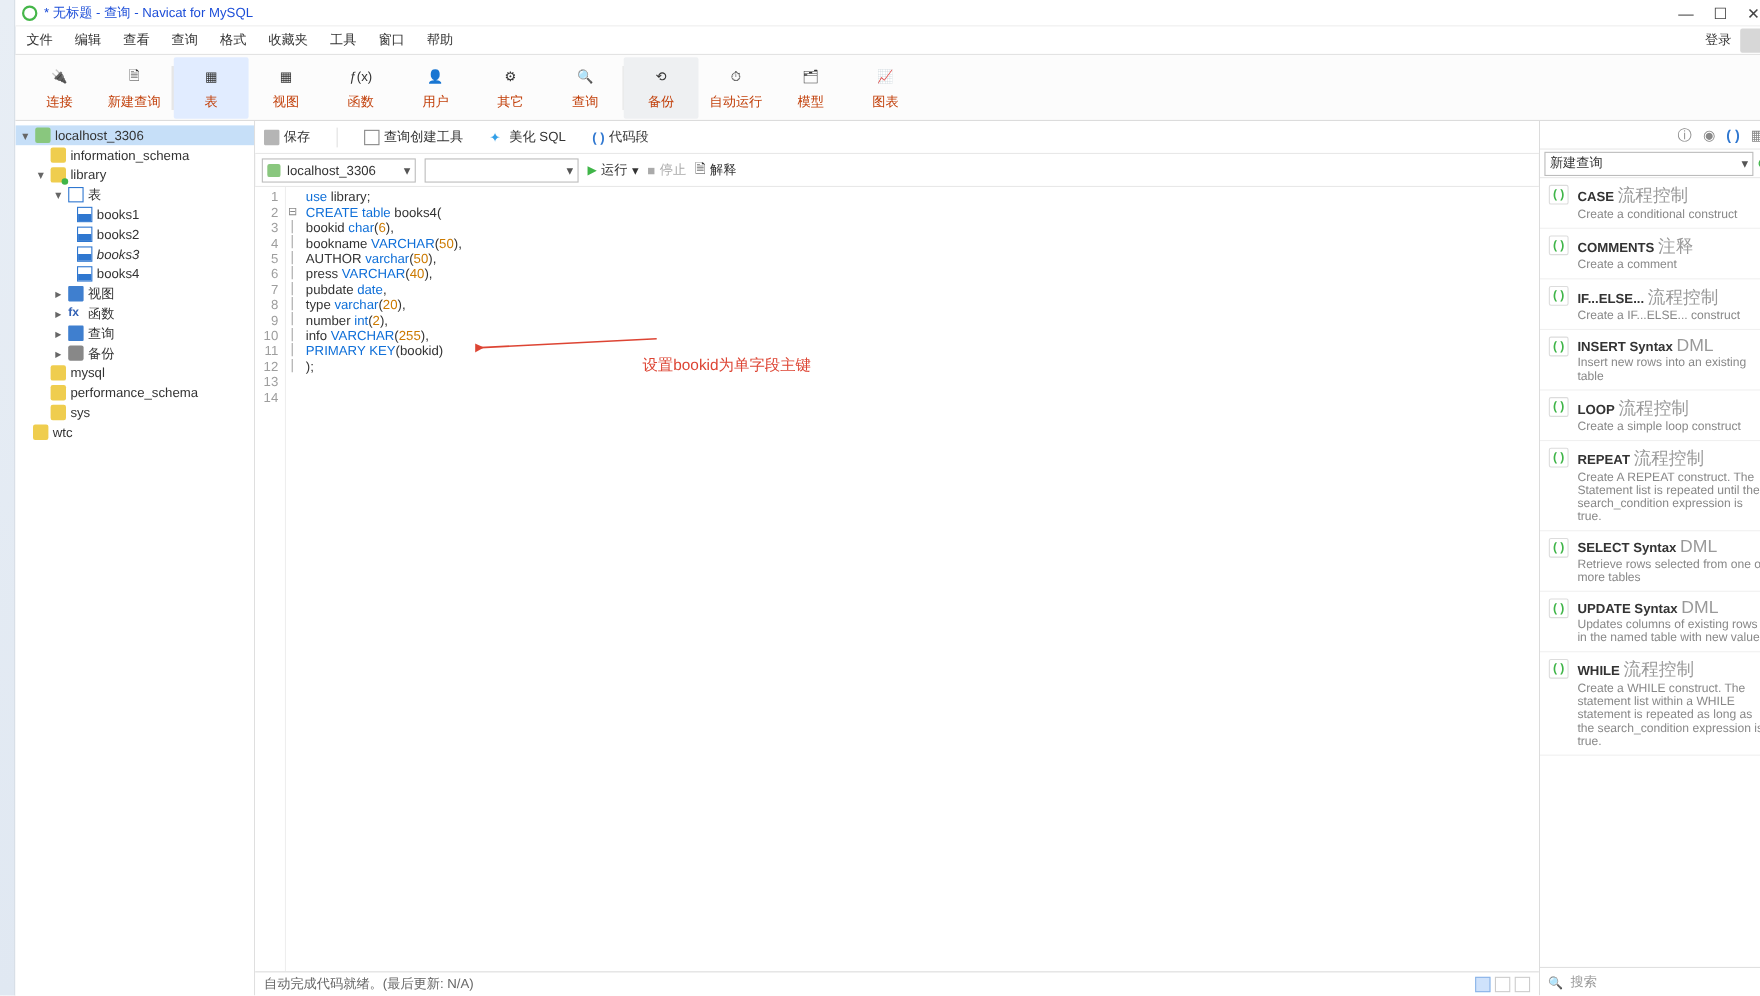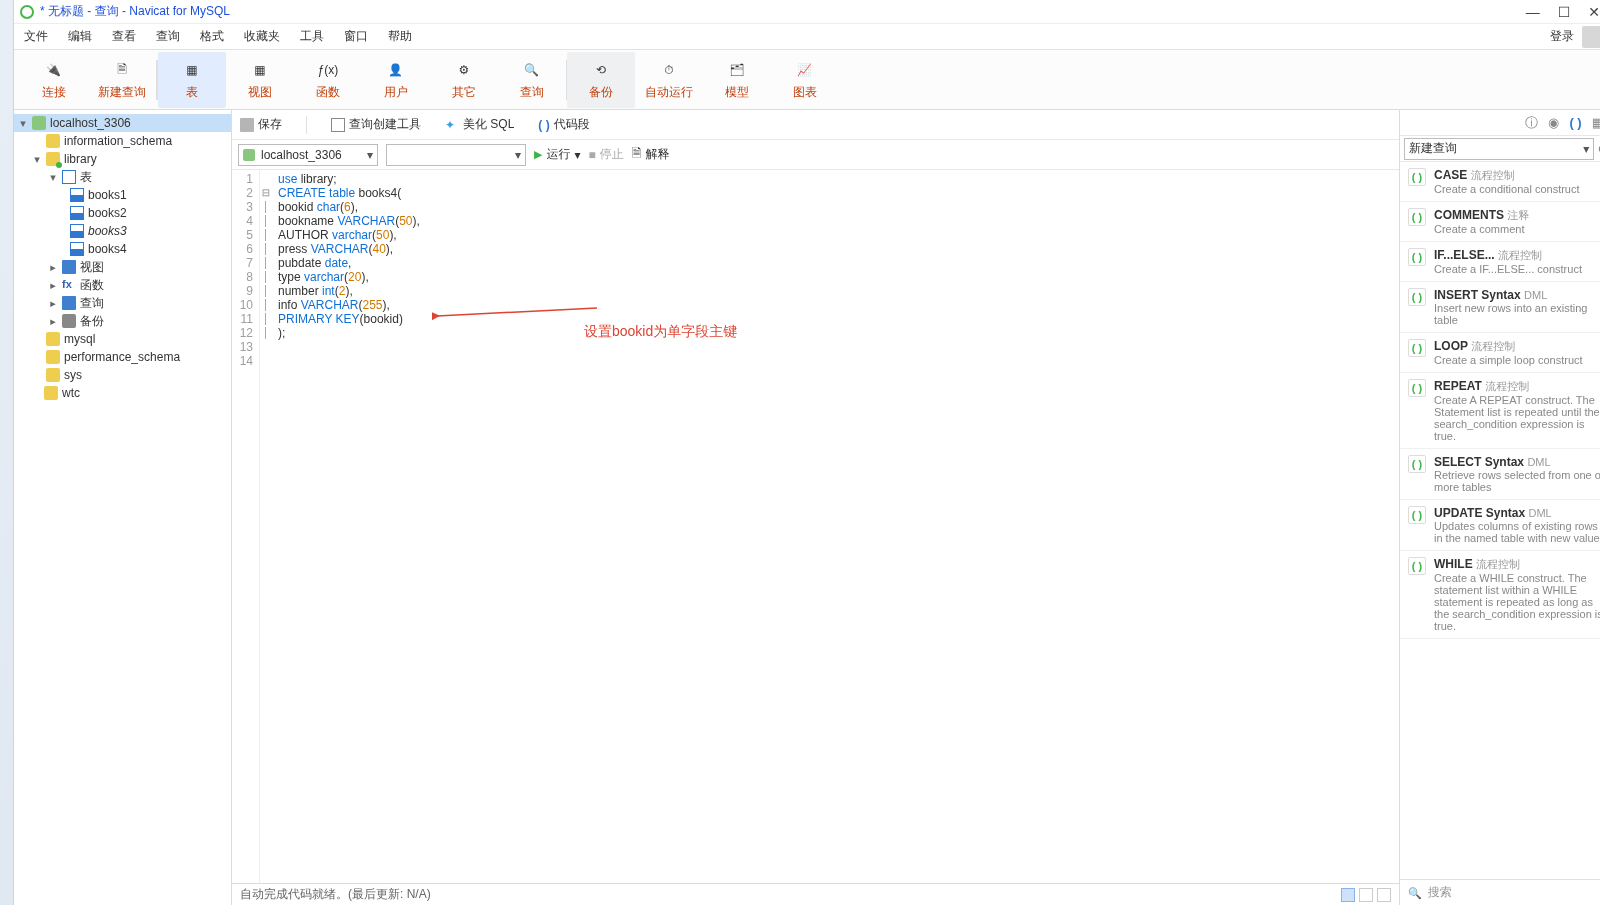--- a/index.html
+++ b/index.html
@@ -94,21 +94,21 @@
 .rp-icons span.blue{ color:#2f77d0; font-weight:bold;}
 .rp-filter { height:26px; display:flex; align-items:center; padding:0 4px; gap:4px; border-bottom:1px solid #e8e8e8;}
 .rp-filter .sel-box{ flex:1; }
 .refresh-ic{ color:#3fb548; font-size:14px;}
 .snips { flex:1; overflow:auto; }
 .snip { display:flex; gap:8px; padding:6px 8px; border-bottom:1px solid #f0f0f0; }
 .snip-ic { width:18px;height:18px;border:1px solid #dcdcdc;border-radius:2px;display:flex;align-items:center;justify-content:center;color:#3fb548;font-weight:bold;font-size:11px;flex:none; }
 .snip-body { flex:1; }
 .snip-title { font-size:12px; }
 .snip-title b { font-weight:bold; color:#333; }
-.snip-sub { color:#999; font-size:11px; }
+.snip-sub { color:#999; font-size:16px; }
 .snip-desc { color:#888; font-size:11px; }
 .rp-search { height:26px; border-top:1px solid #e0e0e0; display:flex; align-items:center; padding:0 8px; gap:6px; color:#999;}
 .rp-search span.mag::before{content:"🔍"; font-size:11px;}
 </style>
 </head>
 <body>
 
 <div class="left-strip"></div>
 <div class="app">
 
@@ -262,21 +262,21 @@
           <div class="tree-row" style="padding-left: 18px;">
             <span class="exp"></span>
             <span class="ic ic-db"></span>
             <span>performance_schema</span>
           </div>
           <div class="tree-row" style="padding-left: 18px;">
             <span class="exp"></span>
             <span class="ic ic-db"></span>
             <span>sys</span>
           </div>
-          <div class="tree-row" style="padding-left: 16px;">
+          <div class="tree-row" style="padding-left: 2px;">
             <span class="exp"></span>
             <span class="ic ic-db"></span>
             <span>wtc</span>
           </div>
         </div>
     </div>
 
     <div class="center">
 
       <div class="querybar">

